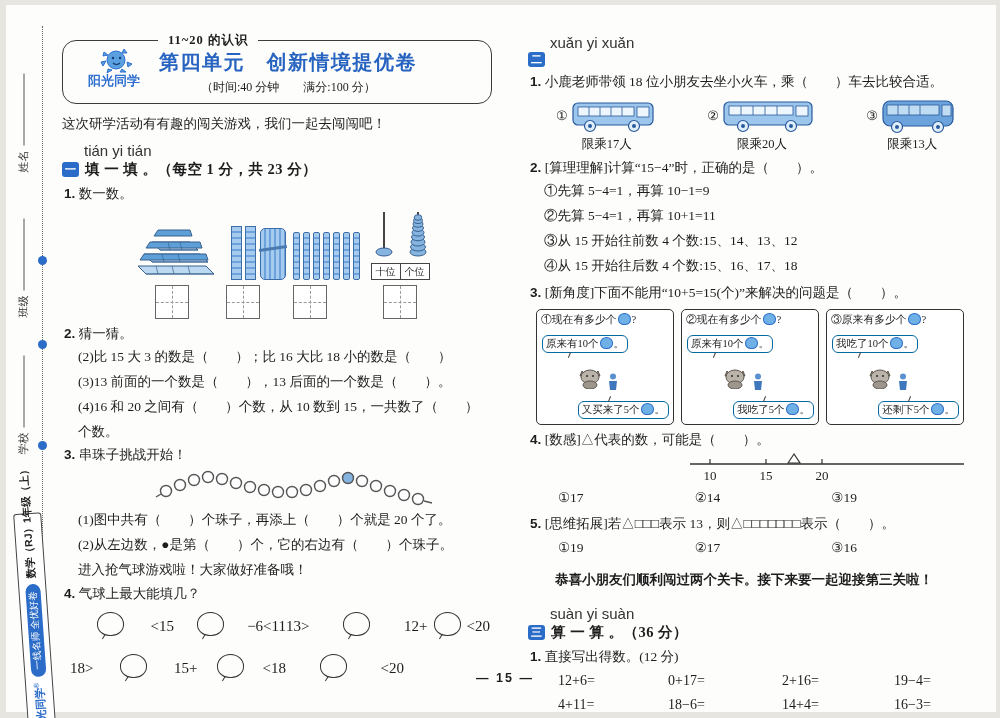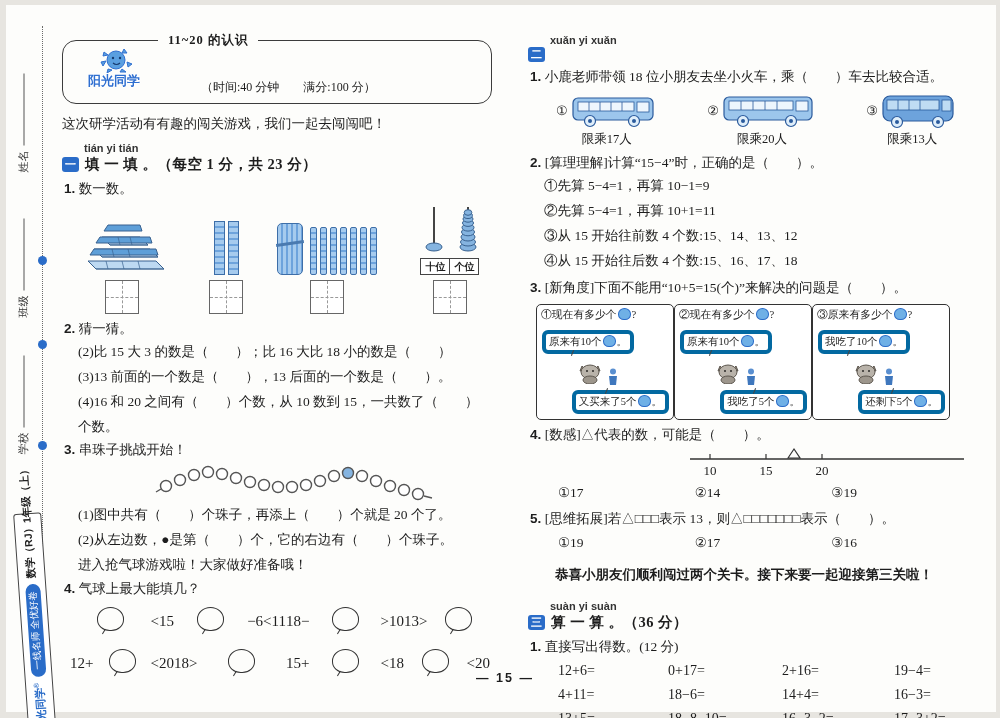--- a/index.html
+++ b/index.html
@@ -30,30 +30,30 @@
   .unit-tag{position:absolute;top:-9px;left:95px;background:#fdfdfb;padding:0 10px;
             font-weight:bold;font-size:12.5px;letter-spacing:1px;}
   .brand{position:absolute;left:10px;top:5px;width:82px;text-align:center;}
   .brand-name{display:block;color:#2f6fd0;font-weight:bold;font-size:13px;margin-top:-4px;
               font-family:"Liberation Sans",sans-serif;
               text-shadow:-1px 0 #fff,1px 0 #fff,0 -1px #fff,0 1px #fff;}
   .exam-title{position:absolute;left:96px;top:8px;color:#2763c0;font-weight:bold;font-size:20px;
               letter-spacing:1.5px;font-family:"Liberation Sans",sans-serif;white-space:nowrap;}
   .exam-sub{position:absolute;left:138px;top:38px;font-size:12px;}
   
-  .pinyin{font-size:11px;color:#333;margin:8px 0 0 22px;font-family:"Liberation Sans",sans-serif;font-weight:bold;}
+  .pinyin{font-size:15px;color:#333;margin:8px 0 0 22px;font-family:"Liberation Sans",sans-serif;}
   .sec-row{display:flex;align-items:center;gap:6px;margin-top:1px;}
   .sec-icon{width:17px;height:15px;background:#2a6cc8;border-radius:3px;color:#fff;
             font-size:11px;font-weight:bold;display:flex;align-items:center;justify-content:center;}
   .sec-title{font-weight:bold;font-size:14.5px;letter-spacing:.5px;}
   .qline{font-size:13.5px;line-height:21px;margin:4px 0 0 2px;}
   .qline b{font-family:"Liberation Sans",sans-serif;}
   .sub-item{font-size:13.5px;line-height:25px;margin-left:16px;white-space:nowrap;}
   
-  .count-row{display:flex;justify-content:space-between;align-items:flex-end;margin:6px 2px 2px 6px;font-weight:bold;}
+  .count-row{display:flex;justify-content:center;align-items:flex-end;margin:6px 2px 2px 6px;}
   .count-group{display:flex;flex-direction:column;align-items:center;gap:5px;}
   .tian{width:32px;height:32px;border:1.2px solid #666;position:relative;background:#fff;}
   .tian::before{content:"";position:absolute;left:0;right:0;top:50%;border-top:1px dashed #999;}
   .tian::after{content:"";position:absolute;top:0;bottom:0;left:50%;border-left:1px dashed #999;}
   .sticks{display:flex;align-items:flex-end;gap:3px;}
   .stick{width:5px;height:46px;border:1px solid #3d6ea8;border-radius:2px;
          background:repeating-linear-gradient(to bottom,#a6cbee 0 4px,#6da3dc 4px 6px);}
   .bundle{width:24px;height:50px;border:1px solid #3d6ea8;border-radius:5px;margin-right:4px;
           background:repeating-linear-gradient(to right,#a6cbee 0 3px,#6da3dc 3px 5px);position:relative;}
   .bundle::after{content:"";position:absolute;left:-2px;top:18px;width:28px;height:3px;background:#4a7ab0;transform:rotate(-8deg);}
@@ -69,25 +69,25 @@
            border-radius:50% 50% 47% 47%;position:relative;margin:0 1px 4px 1px;}
   .balloon::after{content:"";position:absolute;left:5px;bottom:-6px;width:6px;height:6px;
                   border-left:1.3px solid #333;transform:rotate(30deg);}
   
   .bus-row{display:flex;justify-content:space-between;margin:4px 10px 0 28px;}
   .bus-group{display:flex;flex-direction:column;align-items:center;}
   .bus-line{display:flex;align-items:center;gap:2px;}
   .bus-num{font-size:13px;}
   .bus-cap{font-size:12.5px;margin-top:0;}
   
-  .panel-row{display:flex;margin:6px 0 0 8px;}
+  .panel-row{display:flex;gap:7px;margin:6px 0 0 8px;}
   .panel{width:136px;height:114px;border:1.3px solid #333;border-radius:5px;position:relative;
          font-size:10.8px;background:#fff;flex:none;}
   .pq{padding:3px 2px 0 4px;white-space:nowrap;}
-  .bub{position:absolute;border:4px solid #0369a1;border-radius:6px;padding:1px 3px;font-size:10.5px;
+  .bub{position:absolute;border:1px solid #0369a1;border-radius:6px;padding:1px 3px;font-size:10.5px;
        background:#fff;white-space:nowrap;}
   .bub::after{content:"";position:absolute;width:1px;height:6px;background:#444;}
   .b1{top:25px;left:5px;} .b1::after{left:26px;bottom:-6px;transform:rotate(22deg);}
   .b2{bottom:5px;right:4px;} .b2::after{left:30px;top:-6px;transform:rotate(22deg);}
   .fruit{display:inline-block;width:11px;height:10px;border:1px solid #2a6cc8;background:#6fb0e6;
          border-radius:50% 50% 46% 46%;vertical-align:-2px;margin:0 1px;}
   .critter{position:absolute;top:57px;left:40px;}
   .kid{position:absolute;top:63px;left:70px;}
   
   .opt3{display:flex;margin:2px 0 0 30px;font-size:13.5px;line-height:23px;}
@@ -147,20 +147,21 @@
               <path d="M33 16 L38 18 L34 21 Z"></path>
             <path d="M14 23 L18 24 L13 27 Z"></path>
               <path d="M28 23 L32 26 L26 26 Z"></path>
           </g>
           <circle cx="19" cy="12" r="1.2" fill="#163a6e"></circle>
             <circle cx="26" cy="12" r="1.2" fill="#163a6e"></circle>
           <path d="M19 17 Q22.5 20 26 17" stroke="#163a6e" fill="none" stroke-width="1.2"></path>
         </svg>
         <span class="brand-name">阳光同学</span>
       </div>
+      <div class="exam-title">第四单元　创新情境提优卷</div>
       <div class="exam-sub">（时间:40 分钟　　满分:100 分）</div>
     </div>
 
     <p class="t">这次研学活动有有趣的闯关游戏，我们一起去闯闯吧！</p>
 
     <div class="pinyin">tián yi tián</div>
     <div class="sec-row">
       <span class="sec-icon">一</span>
       <span class="sec-title">填 一 填 。（每空 1 分，共 23 分）</span>
     </div>
@@ -271,25 +272,20 @@
           <span></span>
           <span class="balloon"></span>
           <span>&lt;15</span>
         </span>
       <span class="bexp">
           <span></span>
           <span class="balloon"></span>
           <span>−6&lt;11</span>
         </span>
       <span class="bexp">
-          <span>18−</span>
-          <span class="balloon"></span>
-          <span>&gt;10</span>
-        </span>
-      <span class="bexp">
           <span>13&gt;</span>
           <span class="balloon"></span>
           <span></span>
         </span>
       <span class="bexp">
           <span>12+</span>
           <span class="balloon"></span>
           <span>&lt;20</span>
         </span>
       <span class="bexp">

